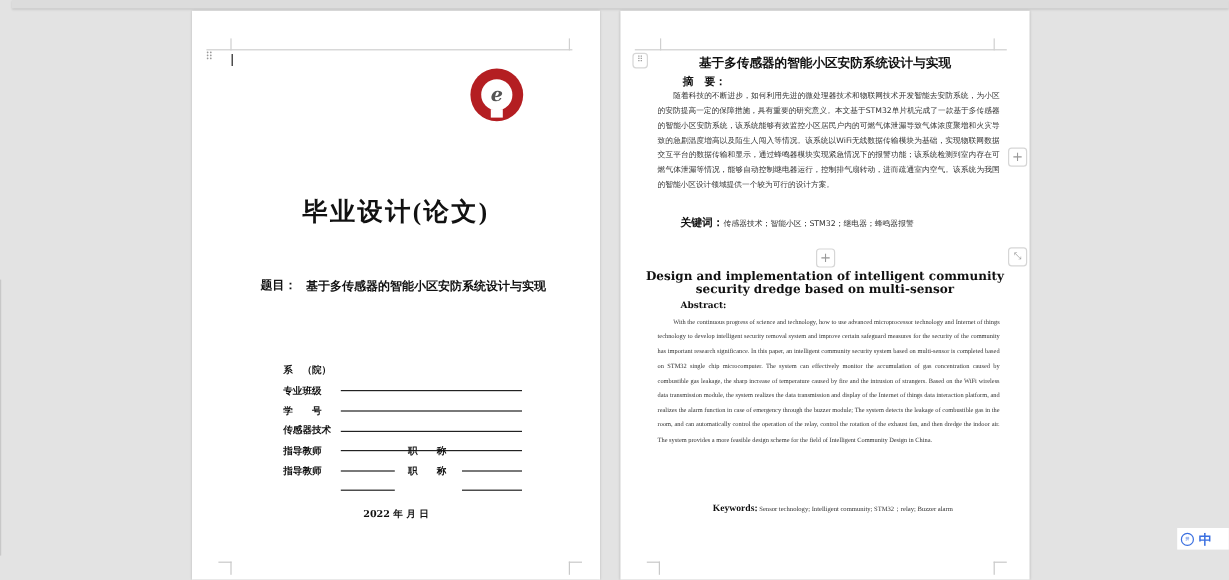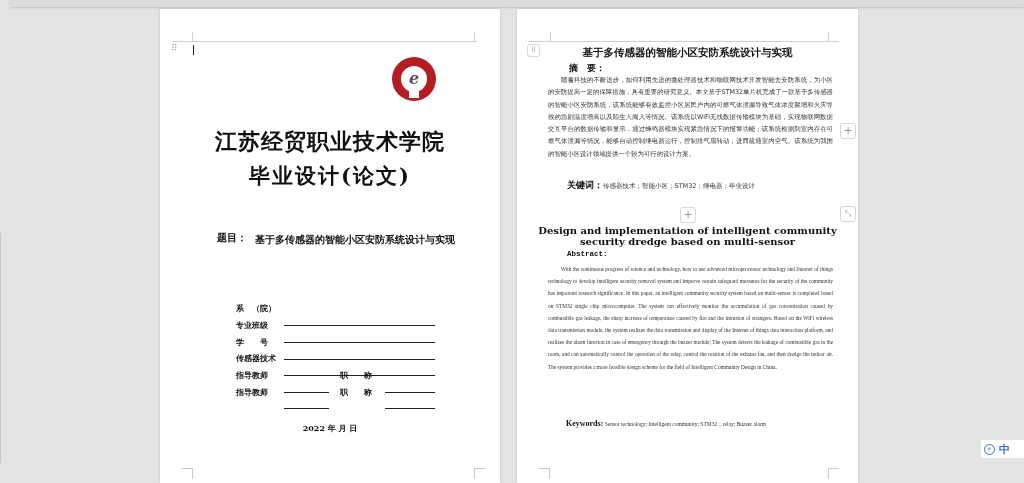--- a/index.html
+++ b/index.html
@@ -16,37 +16,37 @@
   .corner { position:absolute; width:10px; height:10px; border-color:#c9c9c9; border-style:solid; border-width:0; }
   .hdr-line { position:absolute; height:1px; background:#cfcfcf; }
   .hdr-tick { position:absolute; width:1px; height:10px; background:#d0d0d0; }
   .drag-handle { position:absolute; font-size:9px; color:#999; line-height:9px; letter-spacing:-1px; }
   .cursor { position:absolute; width:1px; height:10px; background:#222; }
   .logo { position:absolute; width:44px; height:44px; border-radius:50%; background:#b41e22; }
   .logo-inner { position:absolute; left:9px; top:9px; width:26px; height:26px; border-radius:50%; background:#fff; }
   .logo-glyph { position:absolute; left:0; top:3px; width:26px; text-align:center; font-size:16px; color:#555; font-style:italic; font-weight:bold; }
   .logo-base { position:absolute; left:17px; top:34px; width:10px; height:7px; background:#fff; }
   .title-school { position:absolute; left:0; width:340px; top:118px; text-align:center; font-size:22px; font-weight:bold; color:#111; letter-spacing:1px; }
-  .title-thesis { position:absolute; left:0; width:340px; top:153px; text-align:center; font-size:21px; font-weight:bold; color:#111; letter-spacing:2px; }
+  .title-thesis { position:absolute; left:0; width:340px; top:153px; text-align:center; font-size:21px; font-weight:bold; color:#111; letter-spacing:2px;font-family:Liberation Serif, serif; }
   .topic-label { position:absolute; left:57px; top:222px; font-size:10px; font-weight:bold; color:#111; }
   .topic-text { position:absolute; left:95px; top:222px; width:215px; font-size:10px; font-weight:bold; color:#111; line-height:18px; }
   .field-row { position:absolute; left:76px; height:16px; font-size:8px; font-weight:bold; color:#111;font-family:Liberation Mono, monospace; }
   .field-label { position:absolute; left:0; top:0; white-space:nowrap; }
   .uline { position:absolute; height:1px; background:#222; }
   .date { position:absolute; left:0; width:340px; top:414px; text-align:center; font-size:8px; font-weight:bold; color:#111; }
   .p2-title { position:absolute; left:0; width:341px; top:37px; text-align:center; font-size:10.5px; font-weight:bold; color:#111; }
   .abs-head { position:absolute; left:52px; top:53px; font-size:9px; font-weight:bold; color:#111; }
   .abs-cn { position:absolute; left:31px; top:65px; width:285px; font-size:6.4px; line-height:12.3px; color:#333; text-indent:13px; font-family:"DejaVu Sans", sans-serif; text-align:justify; }
   .kw-cn { position:absolute; left:50px; top:170px; font-size:6.5px; color:#333; font-family:"DejaVu Sans", sans-serif; }
   .kw-cn b { font-size:9px; color:#111; font-family:Liberation Sans, sans-serif; }
   .en-title { position:absolute; left:0; width:341px; top:216px; text-align:center; font-size:10px; font-weight:bold; color:#111; line-height:11px; }
-  .abs-en-head { position:absolute; left:50px; top:241px; font-size:7.5px; font-weight:bold; color:#111;font-family:Liberation Mono, monospace; }
+  .abs-en-head { position:absolute; left:50px; top:241px; font-size:7.5px; font-weight:bold; color:#111; }
   .abs-en { position:absolute; left:31px; top:254px; width:285px; font-size:5.3px; line-height:12.2px; color:#333; text-indent:13px; text-align:justify; font-family:"Liberation Serif", serif; }
   .kw-en { position:absolute; left:49px; top:410px; font-size:5.5px; color:#333; font-family:"Liberation Serif", serif; }
-  .kw-en b { font-size:8px; color:#111; }
+  .kw-en b { font-size:8px; color:#111;margin-left:28px; }
   .float-btn { position:absolute; width:14px; height:14px; border:1px solid #d6d6d6; border-radius:3px; background:#fff; color:#999; font-size:11px; line-height:14px; text-align:center; font-family:"DejaVu Sans", sans-serif; }
   .ime { position:absolute; left:981px; top:440px; width:43px; height:18px; background:#fff; display:flex; align-items:center; gap:4px; padding-left:3px; box-sizing:border-box; }
   .ime-icon { width:11px; height:11px; border:1.5px solid #3a6fe0; border-radius:50%; box-sizing:border-box; font-size:3.5px; color:#3a6fe0; text-align:center; line-height:8px; font-family:"DejaVu Sans", sans-serif; }
   .ime-lang { font-size:11px; color:#3a6fe0; font-weight:bold; font-family:"DejaVu Sans", sans-serif; }
 </style>
 </head>
 <body>
 
 <div class="topbar"></div>
 <div class="left-edge"></div>
@@ -58,21 +58,20 @@
   <div class="drag-handle" style="left:11px;top:35px;">⠿</div>
   <div class="cursor" style="left:33px;top:36px;"></div>
 
   <div class="logo" style="left:232px;top:48px;">
     <div class="logo-inner">
         <div class="logo-glyph">e</div>
       </div>
     <div class="logo-base"></div>
   </div>
 
-  <div class="title-school">江苏经贸职业技术学院</div>
   <div class="title-thesis">毕业设计(论文)</div>
 
   <div class="topic-label">题目：</div>
   <div class="topic-text">基于多传感器的智能小区安防系统设计与实现</div>
 
   <div class="field-row" style="top:294px;">
     <span class="field-label">系　（院）</span>
   </div>
   <div class="uline" style="left:124px;top:316px;width:151px;"></div>
 
@@ -114,21 +113,21 @@
 <div class="page" id="page2">
   <div class="hdr-line" style="left:12px;top:32px;width:310px;"></div>
   <div class="hdr-tick" style="left:33px;top:23px;"></div>
   <div class="hdr-tick" style="left:311px;top:23px;"></div>
   <div class="float-btn" style="left:10px;top:35px;width:11px;height:11px;line-height:11px;font-size:7px;">⠿</div>
 
   <div class="p2-title">基于多传感器的智能小区安防系统设计与实现</div>
   <div class="abs-head">摘　要：</div>
   <div class="abs-cn">随着科技的不断进步，如何利用先进的微处理器技术和物联网技术开发智能去安防系统，为小区的安防提高一定的保障措施，具有重要的研究意义。本文基于STM32单片机完成了一款基于多传感器的智能小区安防系统，该系统能够有效监控小区居民户内的可燃气体泄漏导致气体浓度聚增和火灾导致的急剧温度增高以及陌生人闯入等情况。该系统以WiFi无线数据传输模块为基础，实现物联网数据交互平台的数据传输和显示，通过蜂鸣器模块实现紧急情况下的报警功能；该系统检测到室内存在可燃气体泄漏等情况，能够自动控制继电器运行，控制排气扇转动，进而疏通室内空气。该系统为我国的智能小区设计领域提供一个较为可行的设计方案。</div>
   <div class="kw-cn">
-    <b>关键词：</b><span>传感器技术；智能小区；STM32；继电器；毕业设计</span>
+    <b>关键词：</b><span>传感器技术；智能小区；STM32；继电器；蜂鸣器报警</span>
   </div>
 
   <div class="float-btn" style="left:163px;top:198px;">+</div>
   <div class="en-title">Design and implementation of intelligent community security dredge based on multi-sensor</div>
   <div class="abs-en-head">Abstract:</div>
   <div class="abs-en">With the continuous progress of science and technology, how to use advanced microprocessor technology and Internet of things technology to develop intelligent security removal system and improve certain safeguard measures for the security of the community has important research significance. In this paper, an intelligent community security system based on multi-sensor is completed based on STM32 single chip microcomputer. The system can effectively monitor the accumulation of gas concentration caused by combustible gas leakage, the sharp increase of temperature caused by fire and the intrusion of strangers. Based on the WiFi wireless data transmission module, the system realizes the data transmission and display of the Internet of things data interaction platform, and realizes the alarm function in case of emergency through the buzzer module; The system detects the leakage of combustible gas in the room, and can automatically control the operation of the relay, control the rotation of the exhaust fan, and then dredge the indoor air. The system provides a more feasible design scheme for the field of Intelligent Community Design in China.</div>
   <div class="kw-en">
     <b>Keywords:</b>
     <span>Sensor technology; Intelligent community; STM32；relay; Buzzer alarm</span>
   </div>

